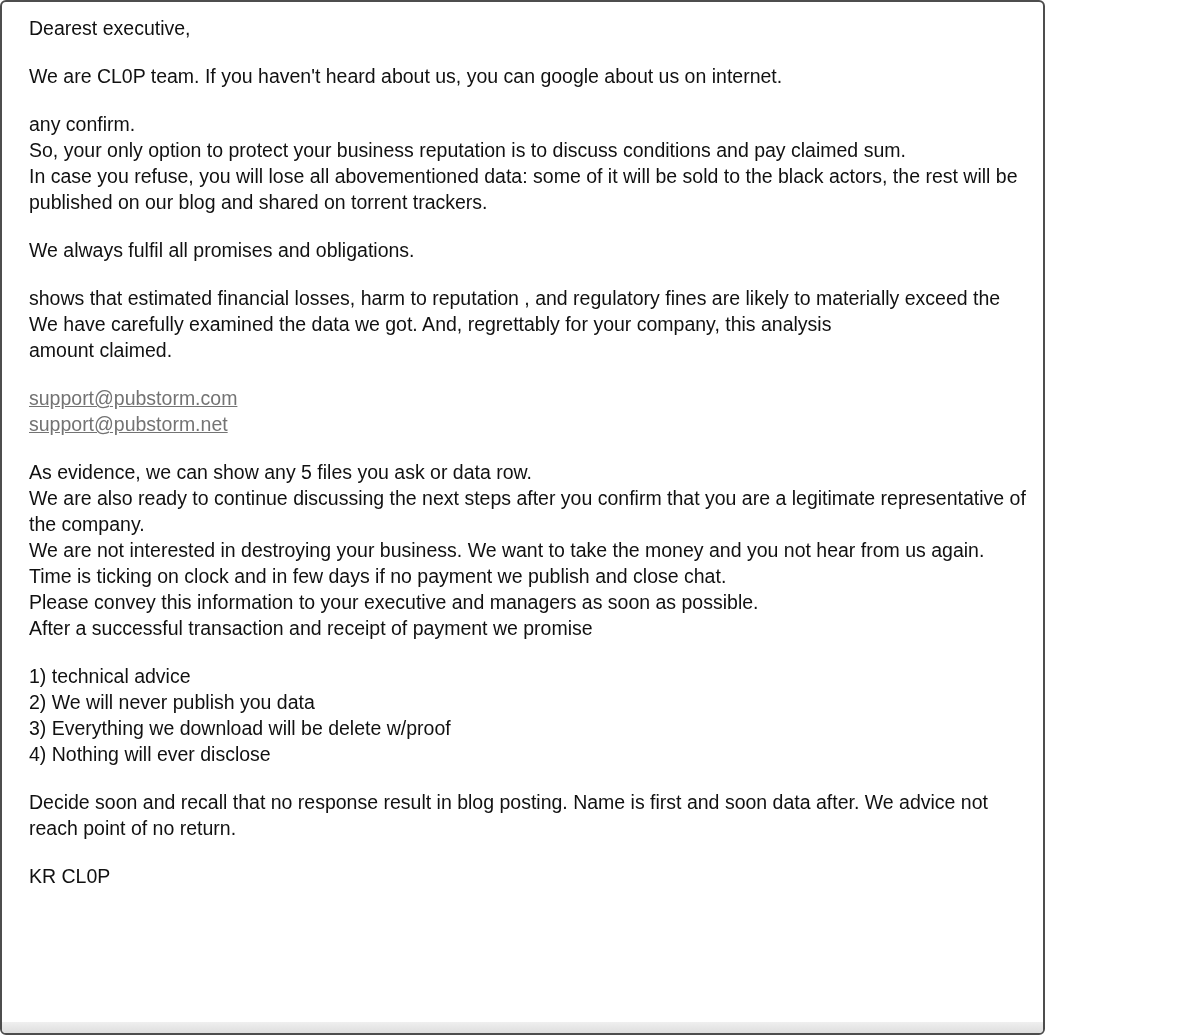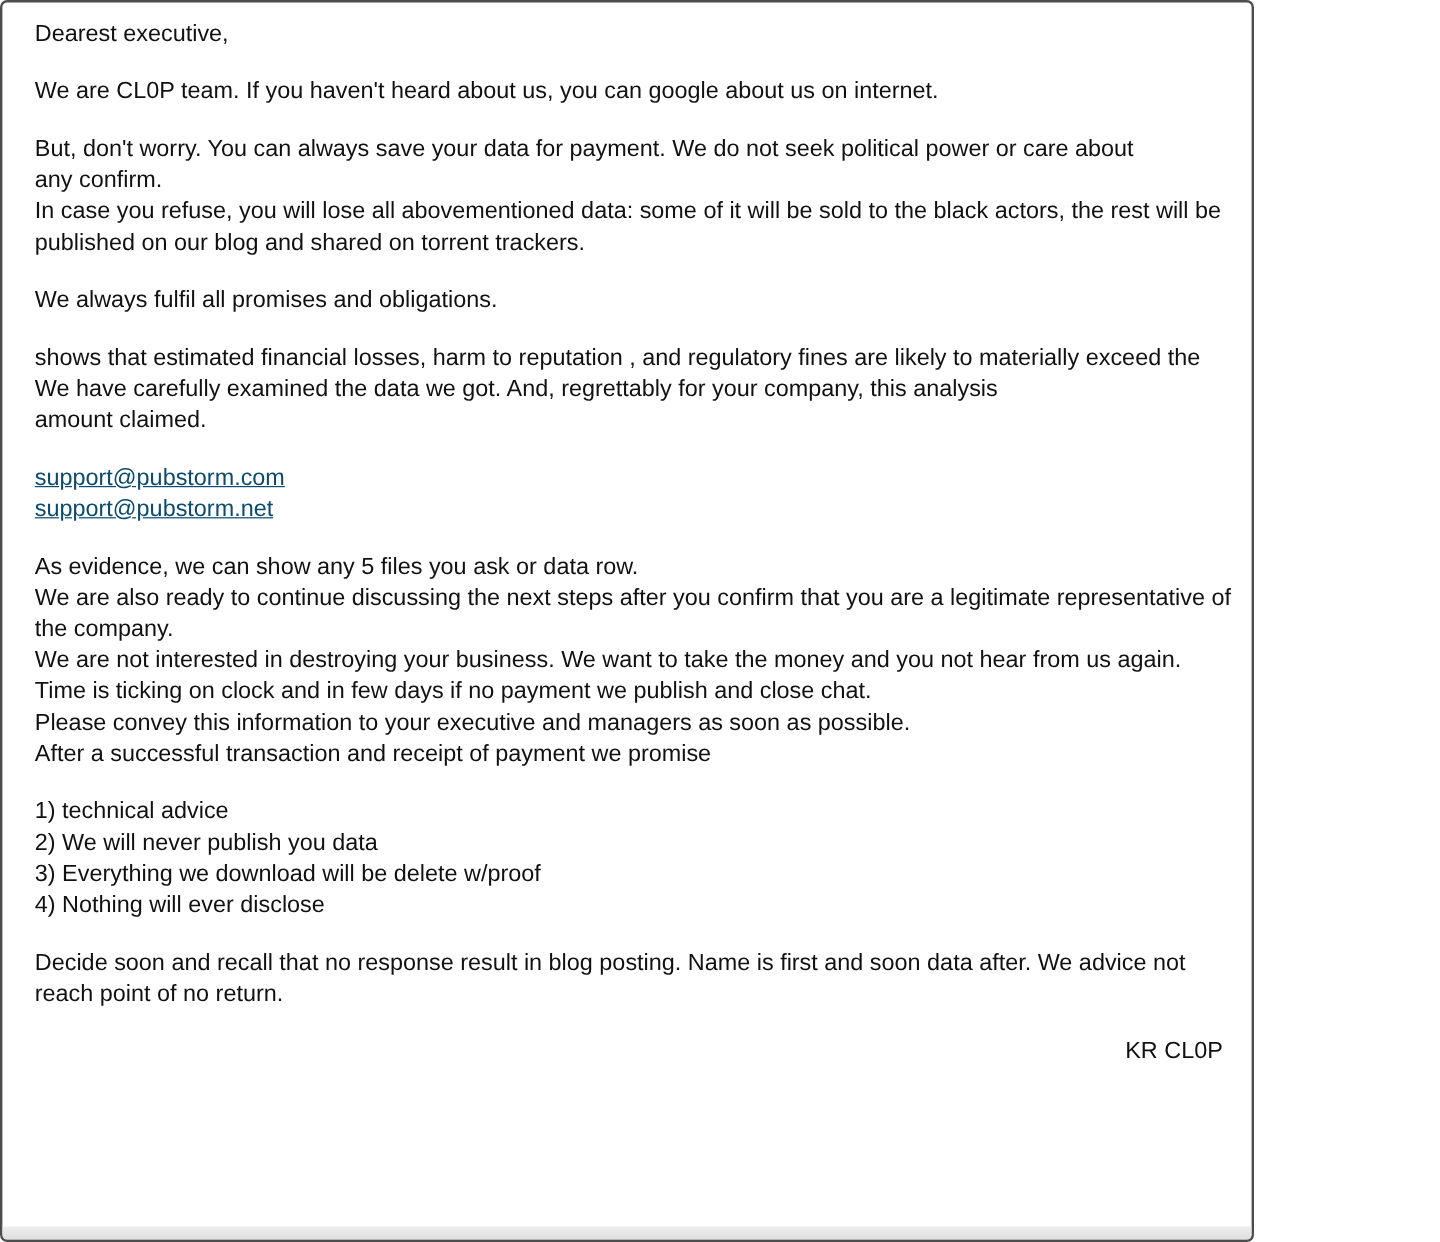--- a/index.html
+++ b/index.html
@@ -21,31 +21,30 @@
     color: #111111;
   }
   .content {
     padding: 13px 24px 0 27px;
   }
   .para {
     margin: 0 0 22px 0;
   }
   .para:last-child {
     margin-bottom: 0;
-    text-align: right;
   }
   .line {
     line-height: 26px;
     white-space: pre;
   }
   a.link {
     display: block;
     width: -moz-fit-content;
     width: fit-content;
-    color: #0c4a6e;
+    color: #737373;
     text-decoration: underline;
     line-height: 26px;
     white-space: pre;
     cursor: pointer;
   }
   .bottom-bar {
     position: absolute;
     left: 0;
     right: 0;
     bottom: 0;
@@ -62,22 +61,22 @@
     <div class="para">
       <div class="line">Dearest executive,</div>
     </div>
 
     <div class="para">
       <div class="line">We are CL0P team. If you haven't heard about us, you can google about us on internet.</div>
     </div>
 
 
     <div class="para">
-      <div class="line">But, don't worry. You can always save your data for payment. We do not seek political power or care about</div>
       <div class="line">any confirm.</div>
+      <div class="line">So, your only option to protect your business reputation is to discuss conditions and pay claimed sum.</div>
       <div class="line">In case you refuse, you will lose all abovementioned data: some of it will be sold to the black actors, the rest will be</div>
       <div class="line">published on our blog and shared on torrent trackers.</div>
     </div>
 
     <div class="para">
       <div class="line">We always fulfil all promises and obligations.</div>
     </div>
 
     <div class="para">
       <div class="line">shows that estimated financial losses, harm to reputation , and regulatory fines are likely to materially exceed the</div>

